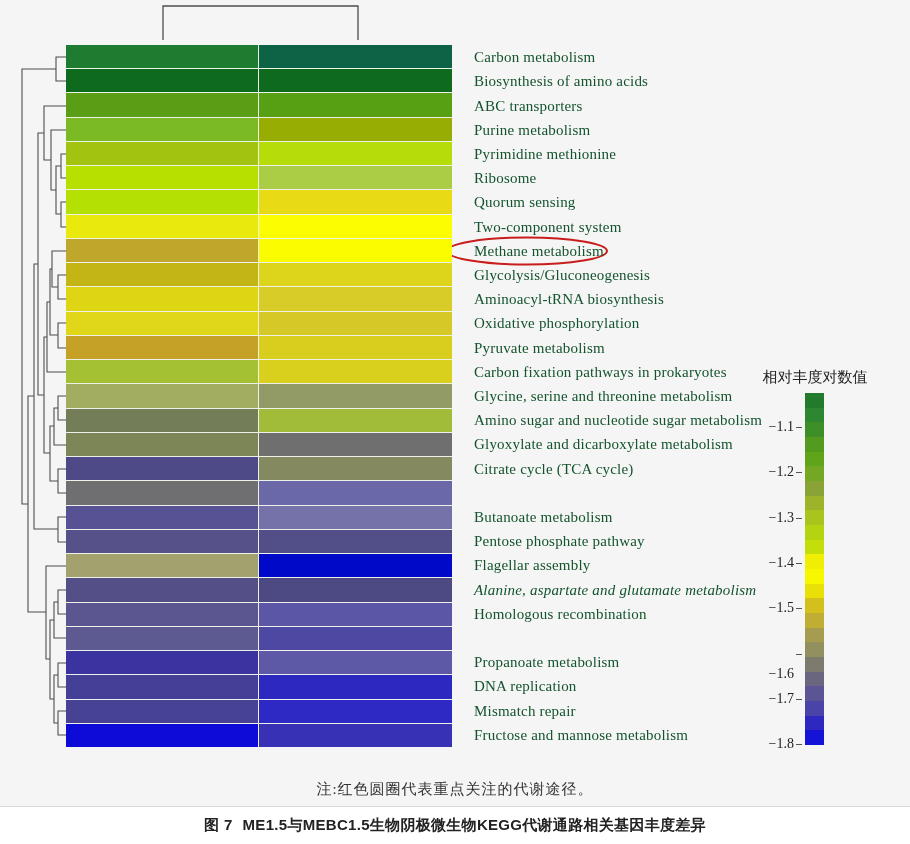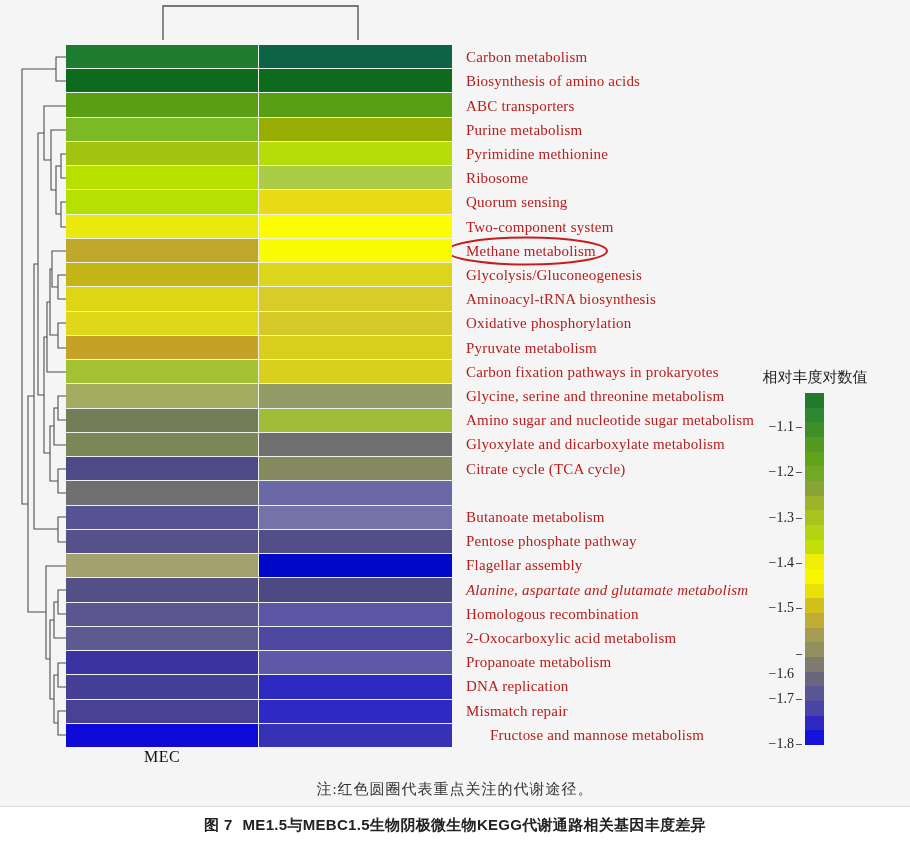--- a/index.html
+++ b/index.html
@@ -18,22 +18,22 @@
   }
   .dendro-svg{position:absolute;left:0;top:0;pointer-events:none;}
   .heatmap{
     position:absolute;left:66px;top:45px;width:386px;height:702px;
     display:grid;grid-template-columns:192px 193px;column-gap:1px;row-gap:1px;
     grid-auto-rows:1fr;background:#eef1e9;
   }
   .cell{width:100%;height:100%;}
   .row-labels{position:absolute;left:466px;top:45px;width:310px;height:702px;}
   .row-label{
-    position:absolute;left:0;transform:translateY(-50%);
-    font-size:15px;color:#b91c1c;white-space:nowrap;letter-spacing:0.2px;
+    position:absolute;left:8px;transform:translateY(-50%);
+    font-size:15px;color:#14532d;white-space:nowrap;letter-spacing:0.2px;
   }
   .col-labels{position:absolute;left:66px;top:748px;width:386px;height:20px;display:flex;}
   .col-label{
     font-size:16px;color:#111;text-align:center;letter-spacing:0.5px;
   }
   .col-label.c0{width:192px;}
   .col-label.c1{width:194px;}
   .legend-title{
     position:absolute;left:737px;top:368px;width:156px;text-align:center;
     font-size:15px;color:#222;
@@ -180,29 +180,27 @@
       <div class="row-label" style="top: 326.793px;">Carbon fixation pathways in prokaryotes</div>
       <div class="row-label" style="top: 351px; text-align: right;">Glycine, serine and threonine metabolism</div>
       <div class="row-label" style="top: 375.207px;">Amino sugar and nucleotide sugar metabolism</div>
       <div class="row-label" style="top: 399.414px;">Glyoxylate and dicarboxylate metabolism</div>
       <div class="row-label" style="top: 423.621px;">Citrate cycle (TCA cycle)</div>
       <div class="row-label" style="top: 472.034px;">Butanoate metabolism</div>
       <div class="row-label" style="top: 496.241px;">Pentose phosphate pathway</div>
       <div class="row-label" style="top: 520.448px;">Flagellar assembly</div>
       <div class="row-label" style="top: 544.655px; font-style: italic;">Alanine, aspartate and glutamate metabolism</div>
       <div class="row-label" style="top: 568.862px;">Homologous recombination</div>
-      <div class="row-label" style="top: 593.069px;">2-Oxocarboxylic acid metabolism</div>
       <div class="row-label" style="top: 617.276px;">Propanoate metabolism</div>
       <div class="row-label" style="top: 641.483px;">DNA replication</div>
       <div class="row-label" style="top: 665.69px;">Mismatch repair</div>
-      <div class="row-label" style="top: 689.897px; margin-left: 24px;">Fructose and mannose metabolism</div>
+      <div class="row-label" style="top: 689.897px;">Fructose and mannose metabolism</div>
     </div>
 
   <div class="col-labels">
-      <div class="col-label c0">MEC</div>
     </div>
 
   <div class="legend-title">相对丰度对数值</div>
   <div class="colorbar">
       <div class="block" style="background: rgb(34, 122, 44);"></div>
       <div class="block" style="background: rgb(45, 134, 48);"></div>
       <div class="block" style="background: rgb(63, 143, 40);"></div>
       <div class="block" style="background: rgb(82, 155, 32);"></div>
       <div class="block" style="background: rgb(96, 164, 26);"></div>
       <div class="block" style="background: rgb(116, 168, 36);"></div>

